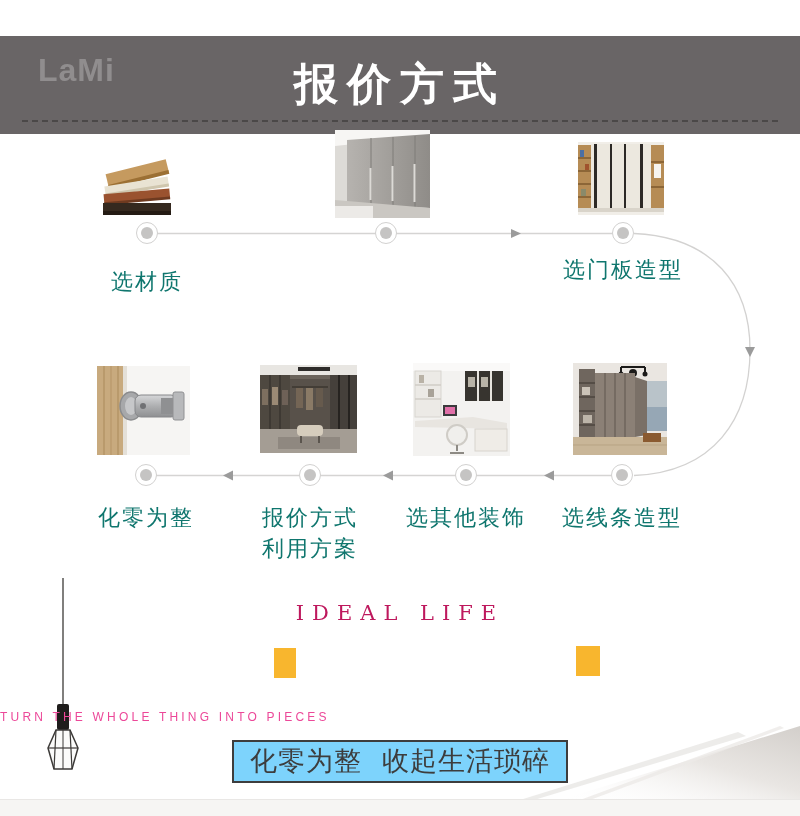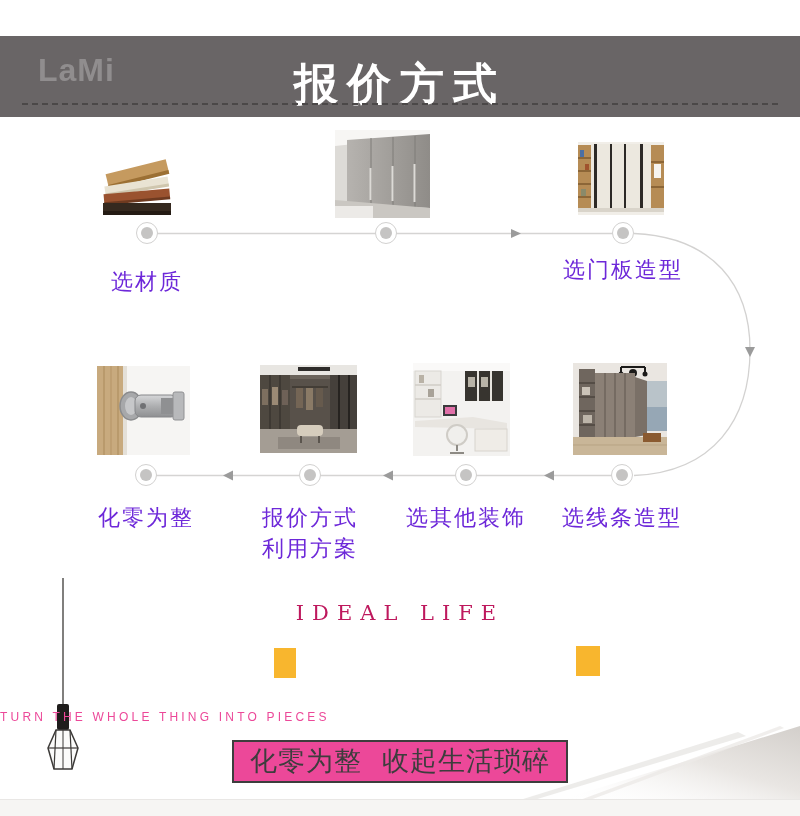--- a/index.html
+++ b/index.html
@@ -1,35 +1,35 @@
 <!DOCTYPE html>
 <html><head>
 <meta charset="utf-8">
 <style>
   html,body{margin:0;padding:0;background:#ffffff;}
   .page{position:relative;width:800px;height:816px;background:#ffffff;overflow:hidden;
         font-family:"Liberation Sans","DejaVu Sans",sans-serif;}
 
   
-  .header{position:absolute;top:36px;left:0;width:800px;height:81px;background:#696566;}
+  .header{position:absolute;top:36px;left:0;width:800px;height:98px;background:#696566;}
   .logo{position:absolute;left:38px;top:16px;font-size:32px;font-weight:bold;
         color:#908d8e;letter-spacing:1px;}
   .header-title{position:absolute;top:22px;left:0;width:100%;text-align:center;
         color:#ffffff;font-size:44px;font-weight:bold;letter-spacing:9px;line-height:52px;}
   .header-dash{position:absolute;left:22px;right:22px;bottom:12px;border-top:2px dashed #4b4848;}
 
   
   .flow-svg{position:absolute;left:0;top:0;width:800px;height:816px;pointer-events:none;}
   .thumb{position:absolute;}
   .thumb svg{display:block;width:100%;height:100%;}
   .dot{position:absolute;width:20px;height:20px;border:1px solid #d2d1d0;border-radius:50%;
        background:#ffffff;box-sizing:content-box;}
   .dot-core{width:12px;height:12px;margin:4px;border-radius:50%;background:#c5c4c3;}
   .step-label{position:absolute;width:200px;text-align:center;font-size:22px;
-       color:#6d28d9;letter-spacing:2px;line-height:31px;}
+       color:#0f766e;letter-spacing:2px;line-height:31px;}
 
   #t1{left:95px;top:148px;width:90px;height:74px;}
   #t2{left:335px;top:130px;width:95px;height:88px;}
   #t3{left:578px;top:142px;width:86px;height:73px;}
   #t4{left:97px;top:366px;width:93px;height:89px;}
   #t5{left:260px;top:365px;width:97px;height:88px;}
   #t6{left:413px;top:363px;width:97px;height:93px;}
   #t7{left:573px;top:363px;width:94px;height:92px;}
 
   #d1{left:136px;top:222px;} #d2{left:375px;top:222px;} #d3{left:612px;top:222px;}
@@ -45,21 +45,21 @@
        letter-spacing:8px;color:#be185d;}
   .hl{position:absolute;background:#f8b62e;z-index:1;}
   #hl1{left:274px;top:648px;width:22px;height:30px;}
   #hl2{left:576px;top:646px;width:24px;height:30px;}
   .hero-title{position:absolute;top:636px;left:0;width:100%;text-align:center;z-index:2;
        font-size:62px;font-weight:bold;color:#393939;letter-spacing:3px;line-height:66px;}
   .hero-subtitle{position:absolute;top:710px;left:0;width:100%;text-align:left;
        font-size:12px;letter-spacing:3.2px;color:#ec4899;font-weight:normal;}
   .hero-box{position:absolute;top:740px;left:50%;transform:translateX(-50%);
        border:2px solid #3d3d3d;height:39px;line-height:39px;padding:0 16px;
-       font-size:27px;color:#3d3d3d;letter-spacing:1px;white-space:nowrap;background:#ec4899;z-index:2;}
+       font-size:27px;color:#3d3d3d;letter-spacing:1px;white-space:nowrap;background:#7dd3fc;z-index:2;}
   .hero-box .right{margin-left:20px;}
 
   
   .swoosh{position:absolute;left:520px;top:718px;width:280px;height:82px;}
   .footer-strip{position:absolute;left:0;bottom:0;width:800px;height:16px;
        background:#f6f5f3;border-top:1px solid #e9e7e5;}
 </style>
 </head>
 <body>
 

